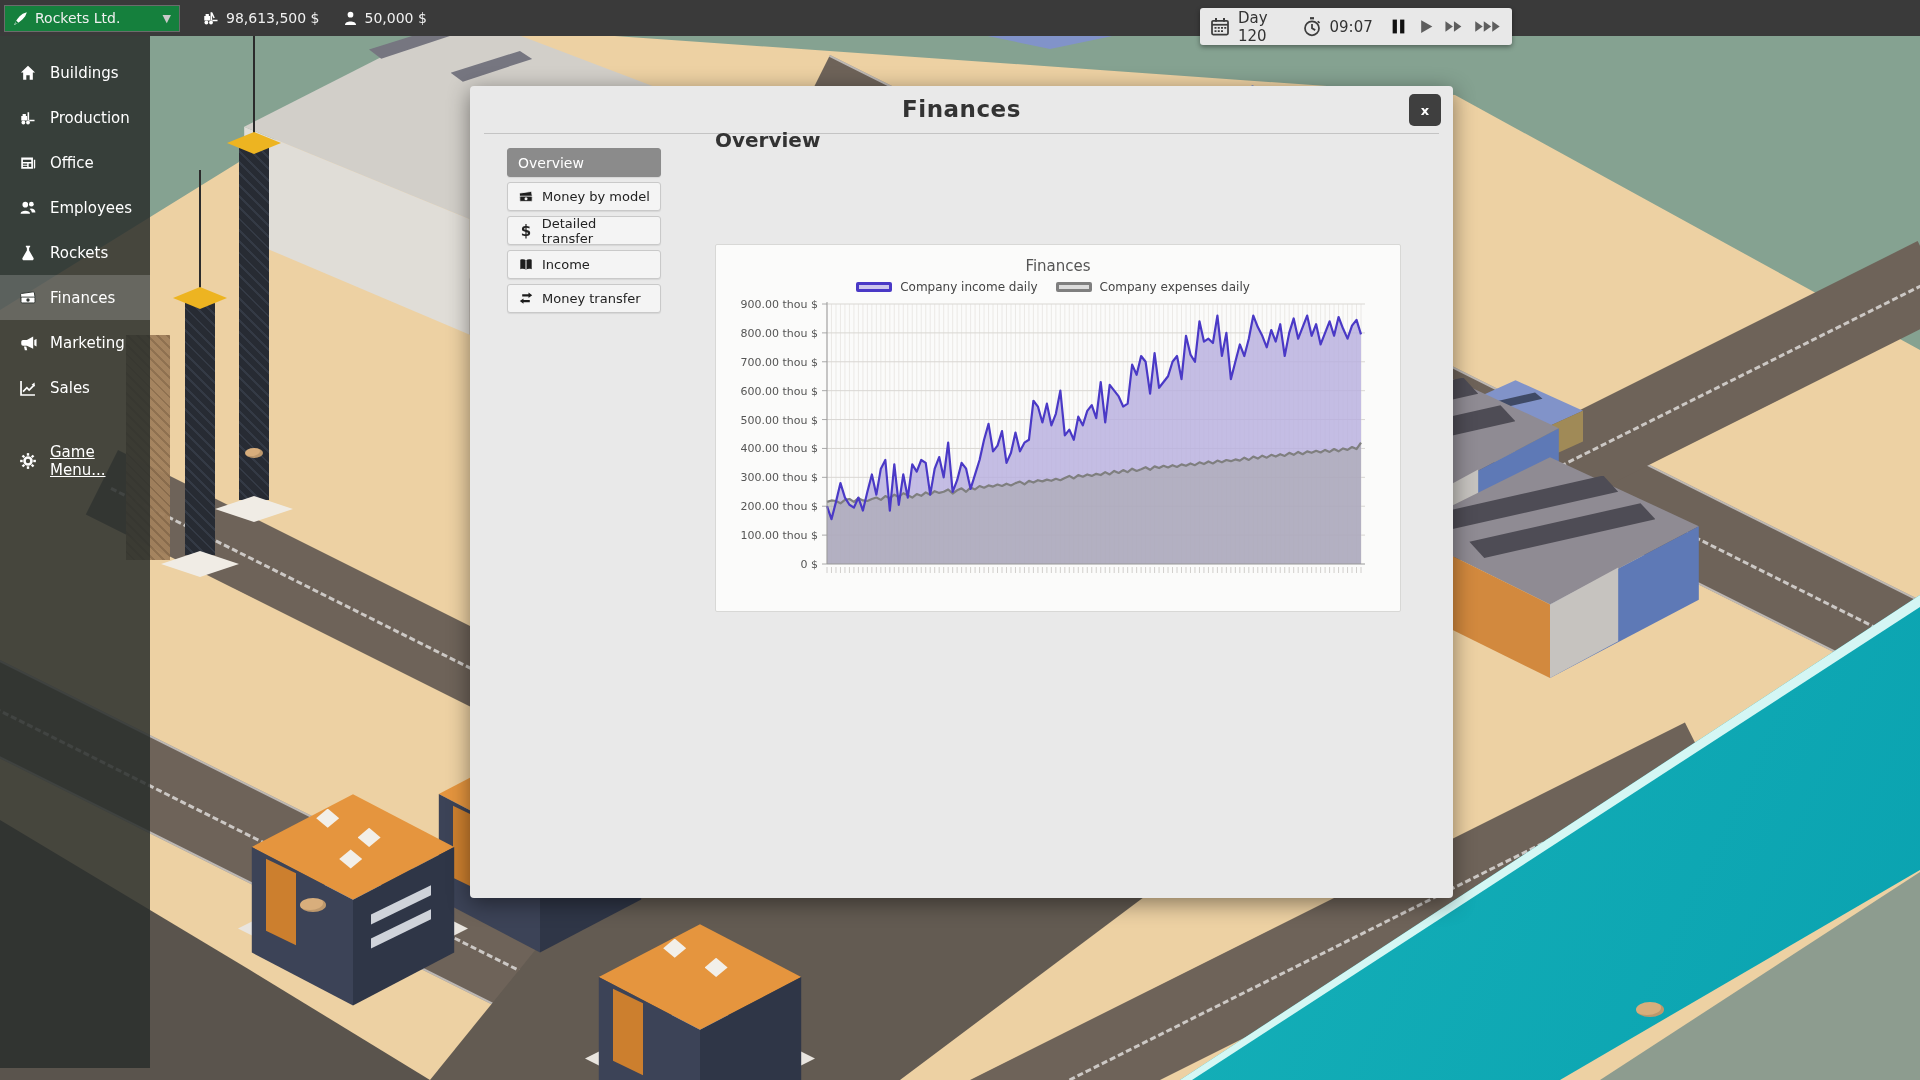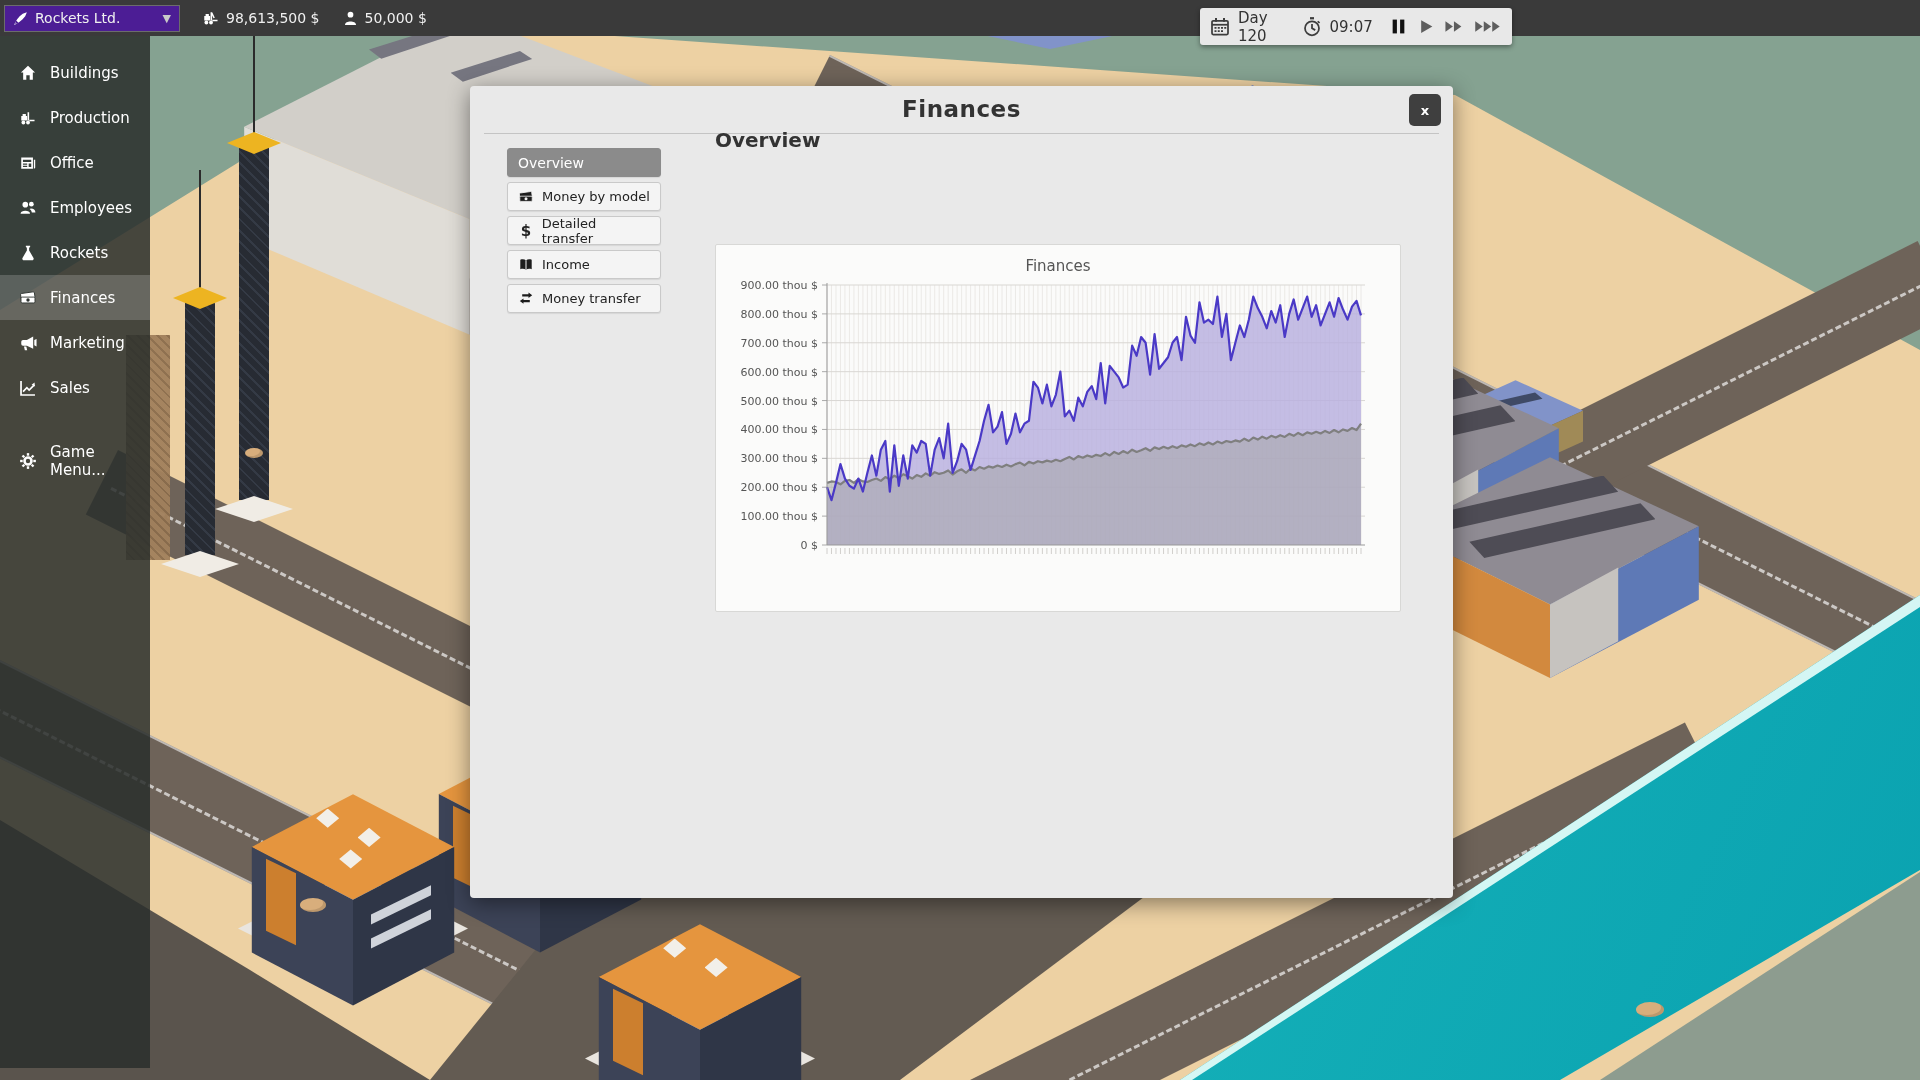--- a/index.html
+++ b/index.html
@@ -65,41 +65,41 @@
 
   
   .s-roof{clip-path:polygon(0 40%,50% 10%,100% 40%,50% 70%);background:#8193c9;}
   .s-strip{position:absolute;background:#3f4a66;clip-path:polygon(0 60%,90% 0,100% 25%,10% 85%);}
   .s-wall-l{clip-path:polygon(0 40%,50% 70%,50% 100%,0 70%);background:#bda26b;}
   .s-wall-r{clip-path:polygon(50% 70%,100% 40%,100% 70%,50% 100%);background:#a08a57;}
 
   
   #topbar{position:absolute;left:0;top:0;width:1920px;height:36px;background:#3a3a3a;
     display:flex;align-items:center;z-index:50;color:#f0f0f0;font-size:14px;}
-  #company-dd{margin-left:4px;width:176px;height:27px;background:#4c1d95;border:1px solid #6c6c6c;
+  #company-dd{margin-left:4px;width:176px;height:27px;background:#15803d;border:1px solid #6c6c6c;
     display:flex;align-items:center;gap:7px;padding:0 8px;cursor:pointer;}
   #company-dd .arrow{margin-left:auto;color:#c9c9c9;font-size:11px;}
   .res{display:flex;align-items:center;gap:6px;margin-left:22px;}
   .ico{display:inline-flex;align-items:center;justify-content:center;}
   .ico svg{display:block;}
 
   
   #time-panel{position:absolute;left:1200px;top:8px;width:312px;height:37px;background:#e8e8e8;
     border-radius:3px;box-shadow:0 2px 5px rgba(0,0,0,.4);display:flex;align-items:center;
     padding:0 10px;gap:8px;z-index:60;color:#333;font-size:15px;}
   .tp-btn{width:24px;height:24px;display:flex;align-items:center;justify-content:center;cursor:pointer;}
 
   
   #sidebar{position:absolute;left:0;top:36px;width:150px;bottom:12px;background:rgba(42,46,44,.86);
     z-index:40;padding-top:14px;color:#fff;}
   .side-item{height:45px;display:flex;align-items:center;gap:13px;padding-left:19px;
     font-size:15px;cursor:pointer;}
   .side-item.active{background:rgba(255,255,255,.18);}
   .side-item svg{flex:none;}
-  #game-menu{margin-top:28px;}
+  #game-menu{margin-top:28px;text-decoration:underline;}
 
   
   #modal{position:absolute;left:470px;top:86px;width:983px;height:812px;background:#e9e9e9;
     border-radius:4px;box-shadow:0 5px 22px rgba(0,0,0,.45);z-index:100;}
   #modal-title{position:absolute;left:0;right:0;top:10px;text-align:center;font-size:23px;
     font-weight:bold;color:#333;letter-spacing:.5px;}
   #modal-divider{position:absolute;left:14px;right:14px;top:47px;border-top:1px solid #c4c4c4;}
   #modal-close{position:absolute;top:8px;right:12px;width:32px;height:32px;background:#3f3f3f;
     border-radius:5px;color:#fff;font-size:13px;font-weight:bold;display:flex;align-items:center;
     justify-content:center;cursor:pointer;}
@@ -479,20 +479,26 @@
       <span>Money transfer</span>
     </div>
   </div>
 
   <div id="content">
     <h2>Overview</h2>
   </div>
 
   <div id="chart-panel">
     <div id="chart-title">Finances</div>
+    <div id="legend">
+      <span class="legend-swatch" style="border-color: rgb(74, 57, 198); background: rgb(205, 198, 236);"></span>
+      <span class="legend-label">Company income daily</span>
+      <span class="legend-swatch" style="border-color: rgb(127, 127, 127); background: rgb(220, 220, 220);"></span>
+      <span class="legend-label">Company expenses daily</span>
+    </div>
     <svg id="chart-svg" width="662" height="284" viewBox="0 0 662 284">
         <line x1="100" y1="8" x2="100" y2="268" stroke="#e7e5e1" stroke-width="0.8"></line>
         <line x1="104.4873949579832" y1="8" x2="104.4873949579832" y2="268" stroke="#e7e5e1" stroke-width="0.8"></line>
         <line x1="108.97478991596638" y1="8" x2="108.97478991596638" y2="268" stroke="#e7e5e1" stroke-width="0.8"></line>
         <line x1="113.46218487394958" y1="8" x2="113.46218487394958" y2="268" stroke="#e7e5e1" stroke-width="0.8"></line>
         <line x1="117.94957983193277" y1="8" x2="117.94957983193277" y2="268" stroke="#e7e5e1" stroke-width="0.8"></line>
         <line x1="122.43697478991596" y1="8" x2="122.43697478991596" y2="268" stroke="#e7e5e1" stroke-width="0.8"></line>
         <line x1="126.92436974789916" y1="8" x2="126.92436974789916" y2="268" stroke="#e7e5e1" stroke-width="0.8"></line>
         <line x1="131.41176470588235" y1="8" x2="131.41176470588235" y2="268" stroke="#e7e5e1" stroke-width="0.8"></line>
         <line x1="135.89915966386553" y1="8" x2="135.89915966386553" y2="268" stroke="#e7e5e1" stroke-width="0.8"></line>

